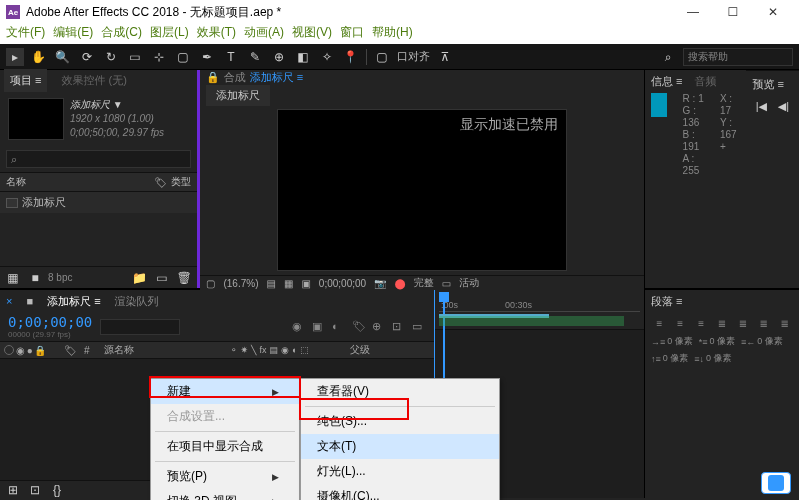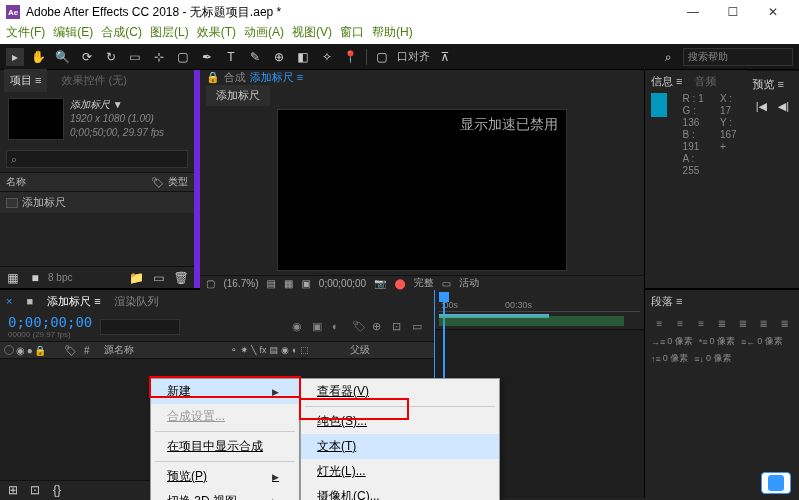--- a/index.html
+++ b/index.html
@@ -10,21 +10,21 @@
 .winbtn { width: 40px; height: 24px; display: inline-flex; align-items: center; justify-content: center; color: #333; }
 .menubar { height: 20px; background: #fff; color: #4d7c0f; display: flex; align-items: flex-start; padding: 0 6px; font-size: 12px; gap: 8px; }
 .menubar span { cursor: default; }
 .toolbar { height: 26px; background: #161616; border-bottom: 1px solid #000; display: flex; align-items: center; padding: 0 6px; gap: 6px; }
 .tool { width: 18px; height: 18px; display: inline-flex; align-items: center; justify-content: center; color: #ccc; font-size: 12px; }
 .tool.sel { background: #333; }
 .toolbar .sep { width: 1px; height: 16px; background: #444; }
 .toolbar .right { margin-left: auto; display: flex; align-items: center; gap: 6px; }
 .search { background: #1a1a1a; border: 1px solid #333; height: 18px; width: 110px; color: #888; padding: 0 4px; font-size: 10px; display: flex; align-items: center; }
 .main { display: flex; height: 218px; }
-.proj { width: 200px; background: #232323; border-right: 6px solid #6d28d9; display: flex; flex-direction: column; }
+.proj { width: 200px; background: #232323; border-right: 3px solid #6d28d9; display: flex; flex-direction: column; }
 .panel-tabs { height: 22px; display: flex; align-items: flex-end; padding: 0 4px; gap: 8px; font-size: 11px; }
 .panel-tabs .tab { padding: 4px 6px; color: #aaa; }
 .panel-tabs .tab.active { background: #2d2d2d; color: #ddd; }
 .panel-tabs .tab.inactive { color: #666; }
 .proj-info { padding: 6px 8px; display: flex; gap: 6px; }
 .thumb { width: 56px; height: 42px; background: #000; border: 1px solid #333; }
 .proj-meta { color: #888; font-size: 10px; line-height: 14px; font-style: italic; }
 .proj-meta .name { color: #ccc; }
 .proj-search { margin: 4px 6px; height: 18px; background: #1a1a1a; border: 1px solid #333; display: flex; align-items: center; padding: 0 4px; color: #888; }
 .proj-header { display: flex; align-items: center; padding: 2px 6px; border-top: 1px solid #111; border-bottom: 1px solid #111; background: #2a2a2a; font-size: 10px; justify-content: space-between; }
@@ -88,21 +88,21 @@
 .work-area { position: absolute; left: 4px; top: 26px; right: 20px; height: 10px; background: #3a5; opacity: 0.4; }
 .work-area2 { position: absolute; left: 4px; top: 24px; width: 110px; height: 4px; background: #5ac; }
 .tl-tracks { flex: 1; background: #1e1e1e; }
 .paragraph { width: 155px; background: #232323; border-left: 1px solid #000; padding: 4px 6px; }
 .paragraph .hdr { font-size: 11px; color: #ccc; margin-bottom: 6px; }
 .para-row { display: flex; gap: 4px; margin-bottom: 4px; }
 .para-btn { width: 18px; height: 16px; color: #888; display: inline-flex; align-items: center; justify-content: center; font-size: 10px; }
 .para-vals { display: flex; gap: 6px; font-size: 9px; color: #888; flex-wrap: wrap; }
 .para-vals span { display: inline-flex; align-items: center; gap: 2px; }
 .context-menu { position: absolute; background: #f0f0f0; border: 1px solid #999; color: #000; font-size: 12px; box-shadow: 2px 2px 4px rgba(0,0,0,0.3); z-index: 100; }
-.context-menu .item { padding: 4px 20px 4px 16px; display: flex; justify-content: space-between; align-items: center; min-width: 140px; text-decoration: underline; }
+.context-menu .item { padding: 4px 20px 4px 16px; display: flex; justify-content: space-between; align-items: center; min-width: 140px; }
 .context-menu .item.hover { background: #d0e7ff; }
 .context-menu .item.disabled { color: #999; }
 .context-menu .sep-line { height: 1px; background: #ccc; margin: 2px 4px; }
 .context-menu .arrow { font-size: 9px; color: #333; }
 .redbox { position: absolute; border: 2px solid #e00; pointer-events: none; z-index: 200; }
 .watermark { position: absolute; right: 8px; bottom: 6px; background: #fff; border: 1px solid #3399ff; border-radius: 4px; padding: 2px 6px; display: flex; align-items: center; gap: 4px; font-size: 11px; color: #333; z-index: 300; }
 .watermark .logo { width: 16px; height: 16px; background: #3399ff; border-radius: 3px; }
 .watermark .sub { font-size: 8px; color: #888; }
 .eye { width: 10px; height: 10px; border: 1px solid #666; border-radius: 50%; display: inline-block; }
 </style>

